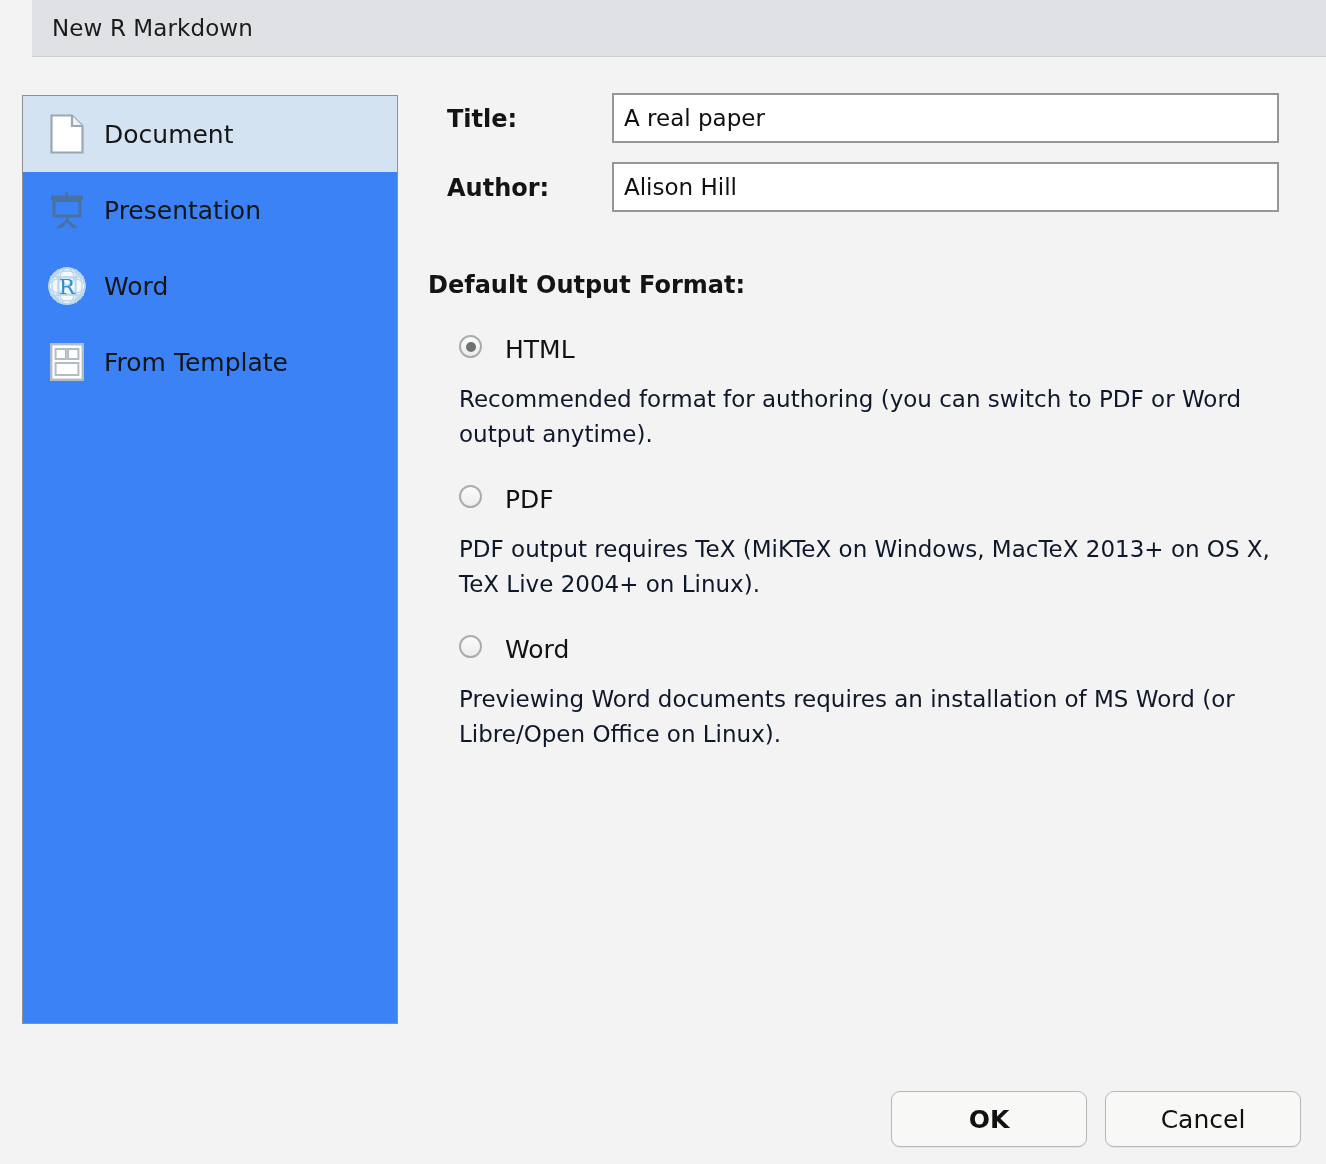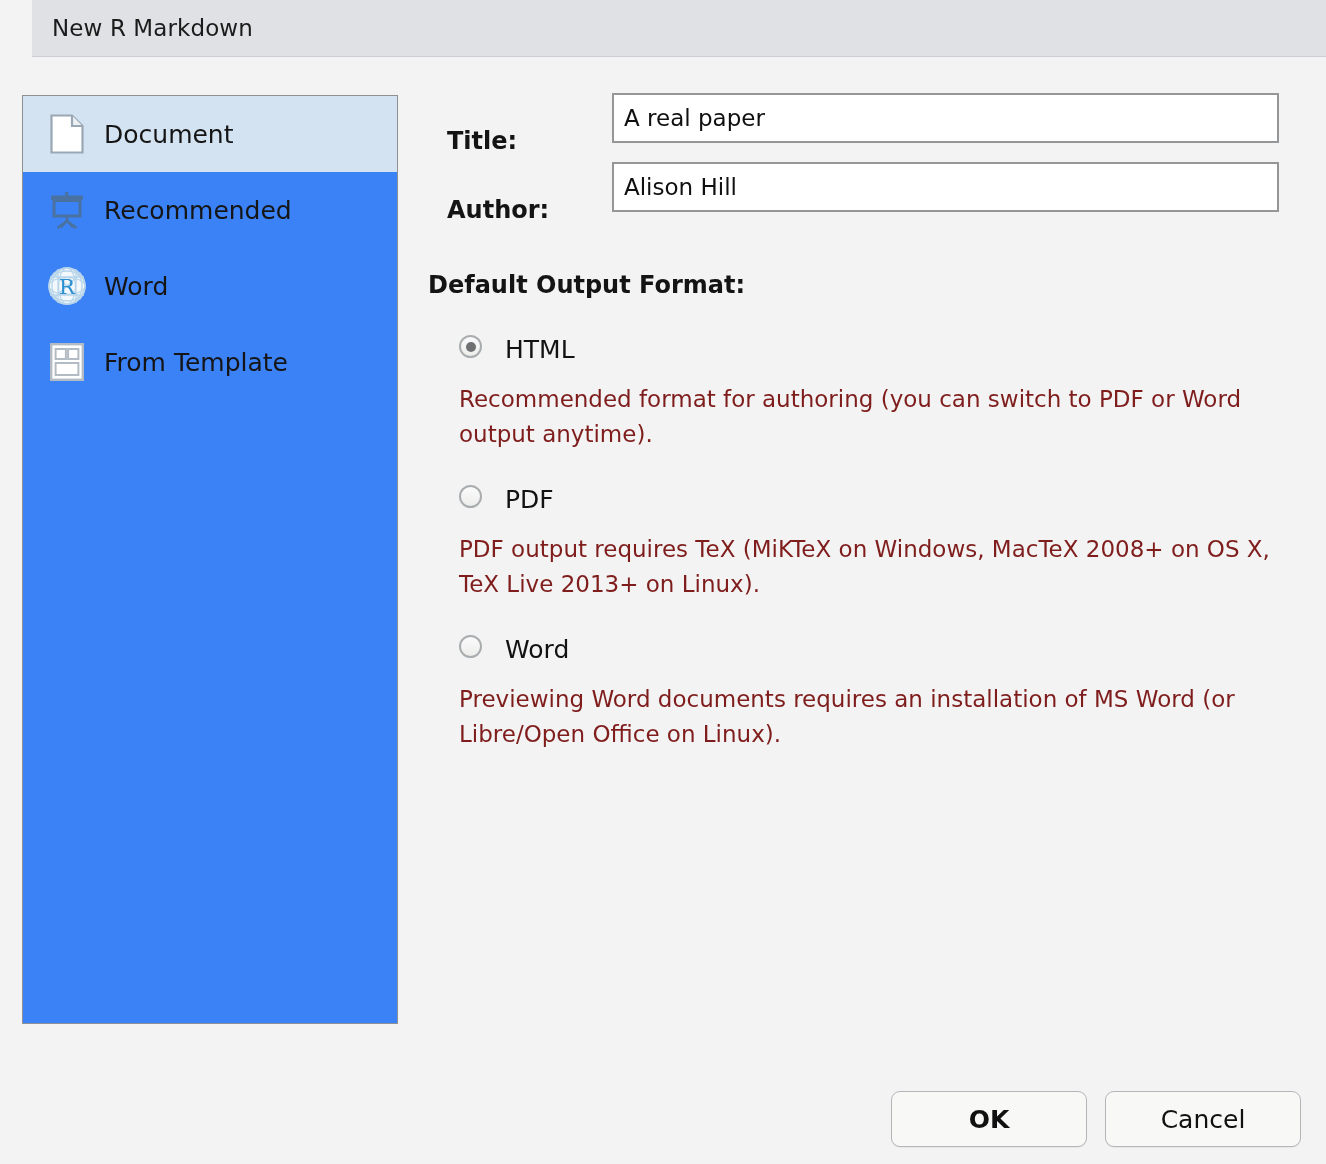--- a/index.html
+++ b/index.html
@@ -79,21 +79,20 @@
     margin-left: 17px;
     font-size: 25px;
     color: #151515;
   }
 
   
   .form-row {
     position: absolute;
     display: flex;
     align-items: center;
-    margin-top: 22px;
   }
   .form-label {
     font-size: 24px;
     font-weight: bold;
     color: #141414;
   }
   .text-input {
     position: absolute;
     background: #ffffff;
     border: 2px solid #949698;
@@ -145,21 +144,21 @@
   }
   .radio-label {
     margin-left: 23px;
     font-size: 25px;
     color: #121212;
   }
   .radio-desc {
     margin-top: 13px;
     font-size: 23px;
     line-height: 35px;
-    color: #7f1d1d;
+    color: #0f172a;
     max-width: 812px;
   }
   .opt-gap { height: 33px; }
 
   
   .btn {
     position: absolute;
     height: 56px;
     background: #f8f8f7;
     border: 1px solid #b4b6b8;
@@ -201,21 +200,21 @@
           <rect x="17.2" y="1" width="3" height="4" fill="#4a72a0"></rect>
           <rect x="3" y="4.6" width="32" height="4.4" rx="1" fill="#4a72a0"></rect>
           <rect x="6" y="9.5" width="26" height="15.5" fill="none" stroke="#4a72a0" stroke-width="3"></rect>
           <path d="M19 25 L19 31" stroke="#4a72a0" stroke-width="2.6"></path>
           <path d="M19 30 L9.5 37" stroke="#4a72a0" stroke-width="2.6"></path>
           <path d="M19 30 L28.5 37" stroke="#4a72a0" stroke-width="2.6"></path>
           <path d="M19 29.8 L13 36.5" stroke="#4a72a0" stroke-width="2.2"></path>
           <path d="M19 29.8 L25 36.5" stroke="#4a72a0" stroke-width="2.2"></path>
         </svg>
       </span>
-      <span class="label">Recommended</span>
+      <span class="label">Presentation</span>
     </div>
 
     <div class="sidebar-item">
       <span class="icon">
         <svg width="40" height="40" viewBox="0 0 40 40">
           <circle cx="20" cy="20" r="18" fill="#f3f8fc" stroke="#b8d5ea" stroke-width="1.6"></circle>
           <g fill="none" stroke="#b8d5ea" stroke-width="1.3">
             <ellipse cx="20" cy="20" rx="8.5" ry="18"></ellipse>
             <ellipse cx="20" cy="20" rx="15" ry="18"></ellipse>
             <ellipse cx="20" cy="20" rx="18" ry="8.5"></ellipse>
@@ -265,21 +264,21 @@
       <div class="radio-desc">Recommended format for authoring (you can switch to PDF or Word output anytime).</div>
     </div>
 
     <div class="opt-gap"></div>
 
     <div class="radio-option">
       <div class="radio-line">
         <span class="radio"></span>
         <span class="radio-label">PDF</span>
       </div>
-      <div class="radio-desc">PDF output requires TeX (MiKTeX on Windows, MacTeX 2008+ on OS X, TeX Live 2013+ on Linux).</div>
+      <div class="radio-desc">PDF output requires TeX (MiKTeX on Windows, MacTeX 2013+ on OS X, TeX Live 2004+ on Linux).</div>
     </div>
 
     <div class="opt-gap"></div>
 
     <div class="radio-option">
       <div class="radio-line">
         <span class="radio"></span>
         <span class="radio-label">Word</span>
       </div>
       <div class="radio-desc">Previewing Word documents requires an installation of MS Word (or Libre/Open Office on Linux).</div>

